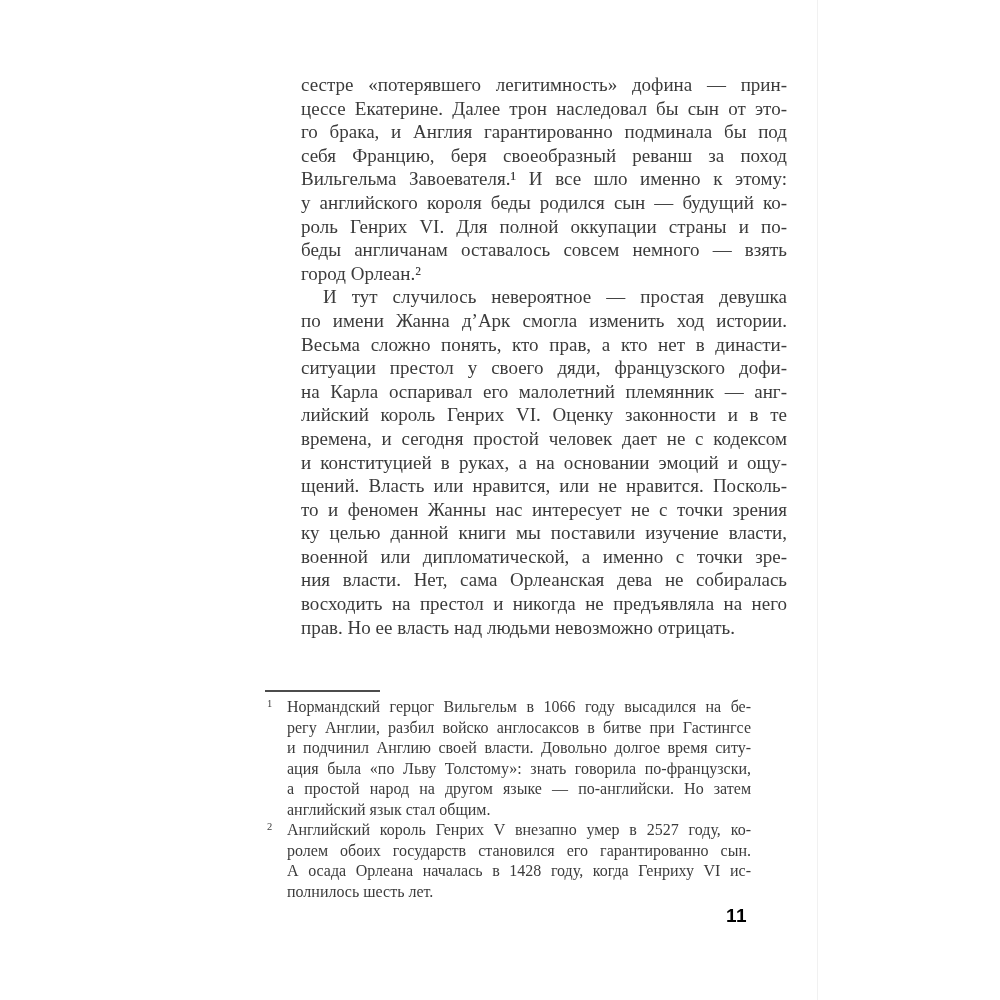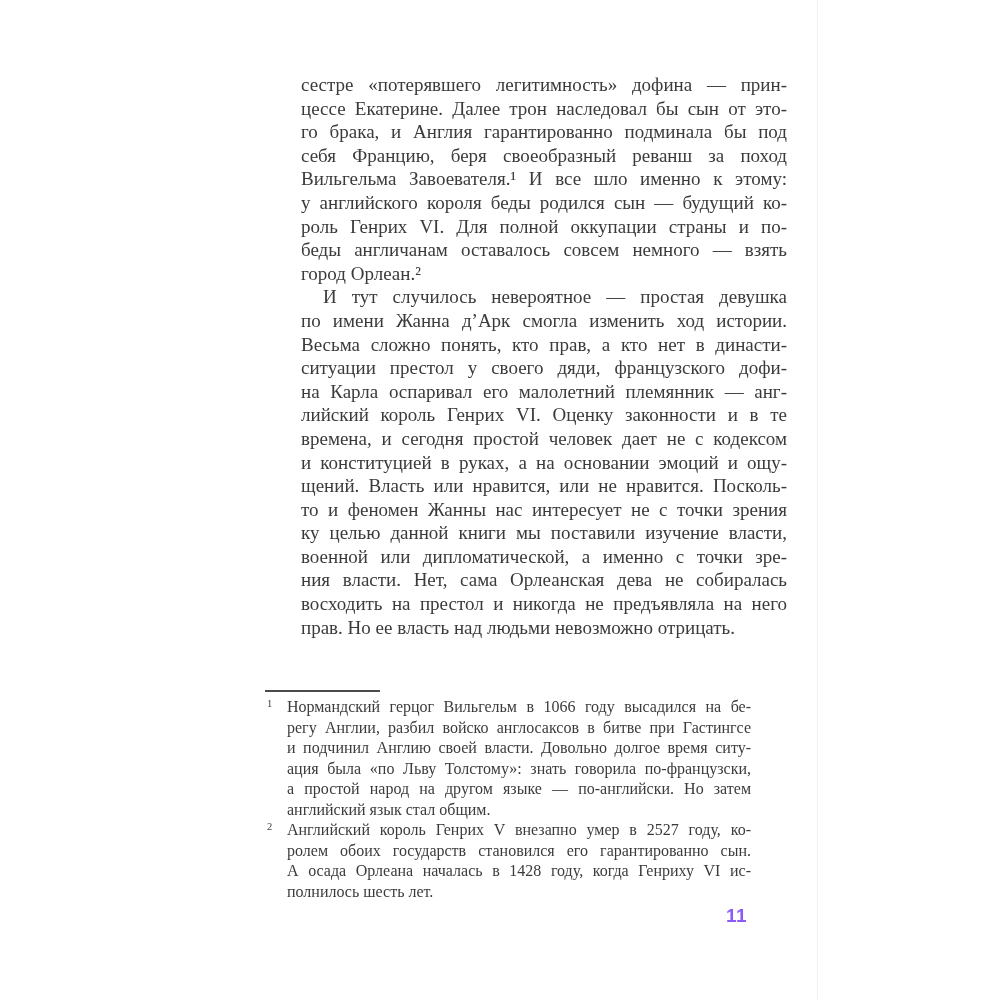--- a/index.html
+++ b/index.html
@@ -50,21 +50,21 @@
     color: #3b3b3b;
   }
   .fn-lines { margin-left: 22px; }
   .page-number {
     position: absolute; left: 265px; top: 906px; width: 482px;
     text-align: right;
     font-family: "Liberation Sans", "DejaVu Sans", sans-serif;
     font-size: 19px; line-height: 20px;
     font-weight: bold;
     letter-spacing: 0.5px;
-    color: #8b5cf6;
+    color: #000000;
   }
 </style>
 </head>
 <body>
 
 <div class="book-page">
 
   <div class="main-text">
     <div class="paragraph">
         <div class="tline">сестре «потерявшего легитимность» дофина — прин-</div>

